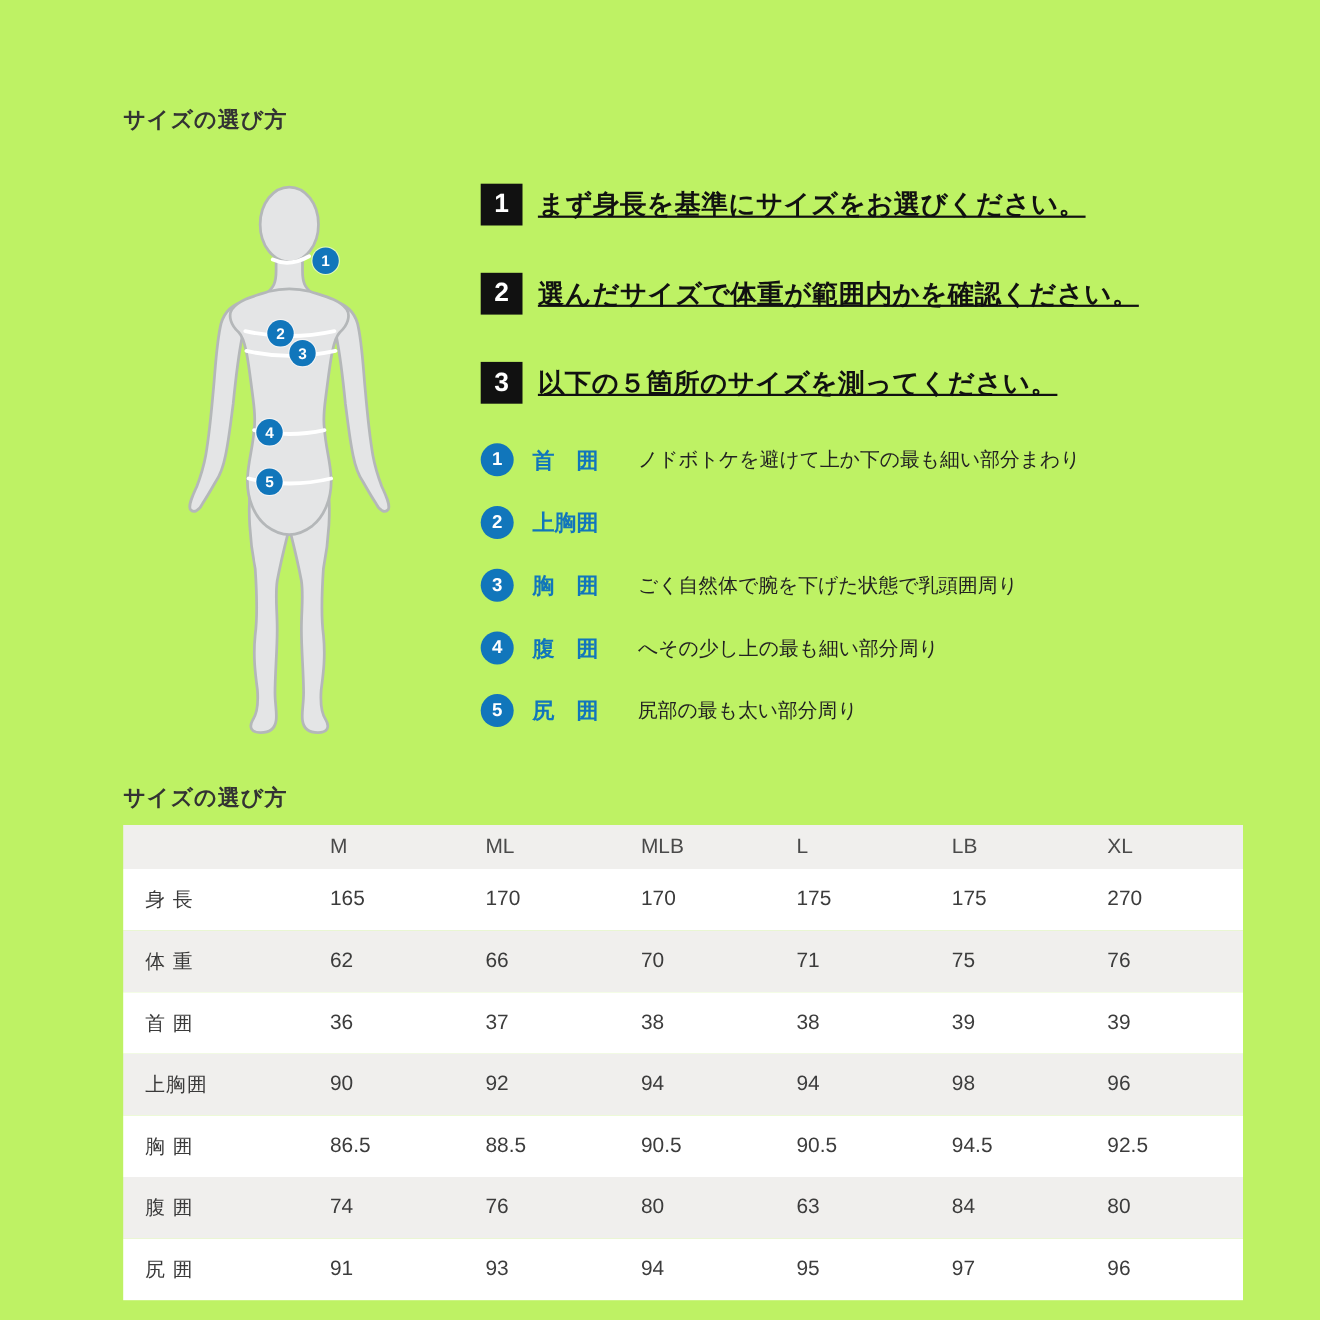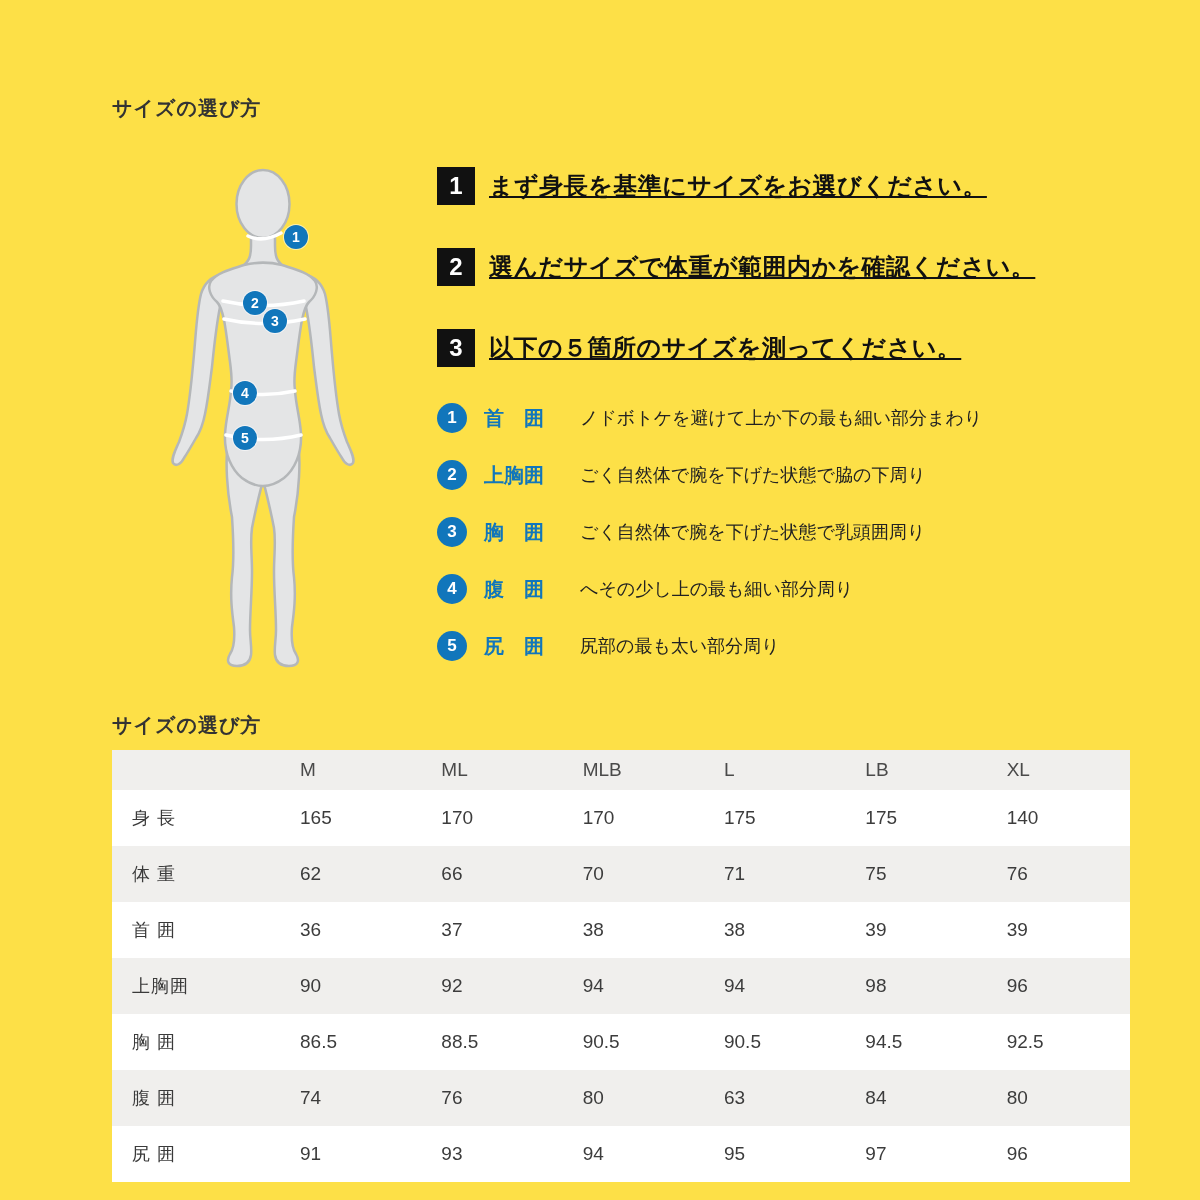--- a/index.html
+++ b/index.html
@@ -5,21 +5,21 @@
   * { margin: 0; padding: 0; box-sizing: border-box; }
   html, body { background: #ffffff; }
   body {
     font-family: "Liberation Sans", "DejaVu Sans", sans-serif;
     color: #333;
   }
   .page {
     position: relative;
     width: 1200px;
     height: 1200px;
-    background: #fde047;
+    background: #bef264;
     overflow: hidden;
   }
 
   
   .sec-title {
     position: absolute;
     left: 112px;
     font-size: 20px;
     font-weight: bold;
     color: #333333;
@@ -201,21 +201,20 @@
   </div>
 
   <div class="mitem" style="top:402px;">
     <span class="mcircle">1</span>
     <span class="mlabel">首　囲</span>
     <span class="mdesc">ノドボトケを避けて上か下の最も細い部分まわり</span>
   </div>
   <div class="mitem" style="top:459px;">
     <span class="mcircle">2</span>
     <span class="mlabel">上胸囲</span>
-    <span class="mdesc">ごく自然体で腕を下げた状態で脇の下周り</span>
   </div>
   <div class="mitem" style="top:516px;">
     <span class="mcircle">3</span>
     <span class="mlabel">胸　囲</span>
     <span class="mdesc">ごく自然体で腕を下げた状態で乳頭囲周り</span>
   </div>
   <div class="mitem" style="top:573px;">
     <span class="mcircle">4</span>
     <span class="mlabel">腹　囲</span>
     <span class="mdesc">へその少し上の最も細い部分周り</span>
@@ -238,21 +237,21 @@
       <div class="tcell">LB</div>
       <div class="tcell">XL</div>
     </div>
     <div class="trow">
       <div class="tlabel">身 長</div>
       <div class="tcell">165</div>
       <div class="tcell">170</div>
       <div class="tcell">170</div>
       <div class="tcell">175</div>
       <div class="tcell">175</div>
-      <div class="tcell">140</div>
+      <div class="tcell">270</div>
     </div>
     <div class="trow">
       <div class="tlabel">体 重</div>
       <div class="tcell">62</div>
       <div class="tcell">66</div>
       <div class="tcell">70</div>
       <div class="tcell">71</div>
       <div class="tcell">75</div>
       <div class="tcell">76</div>
     </div>

